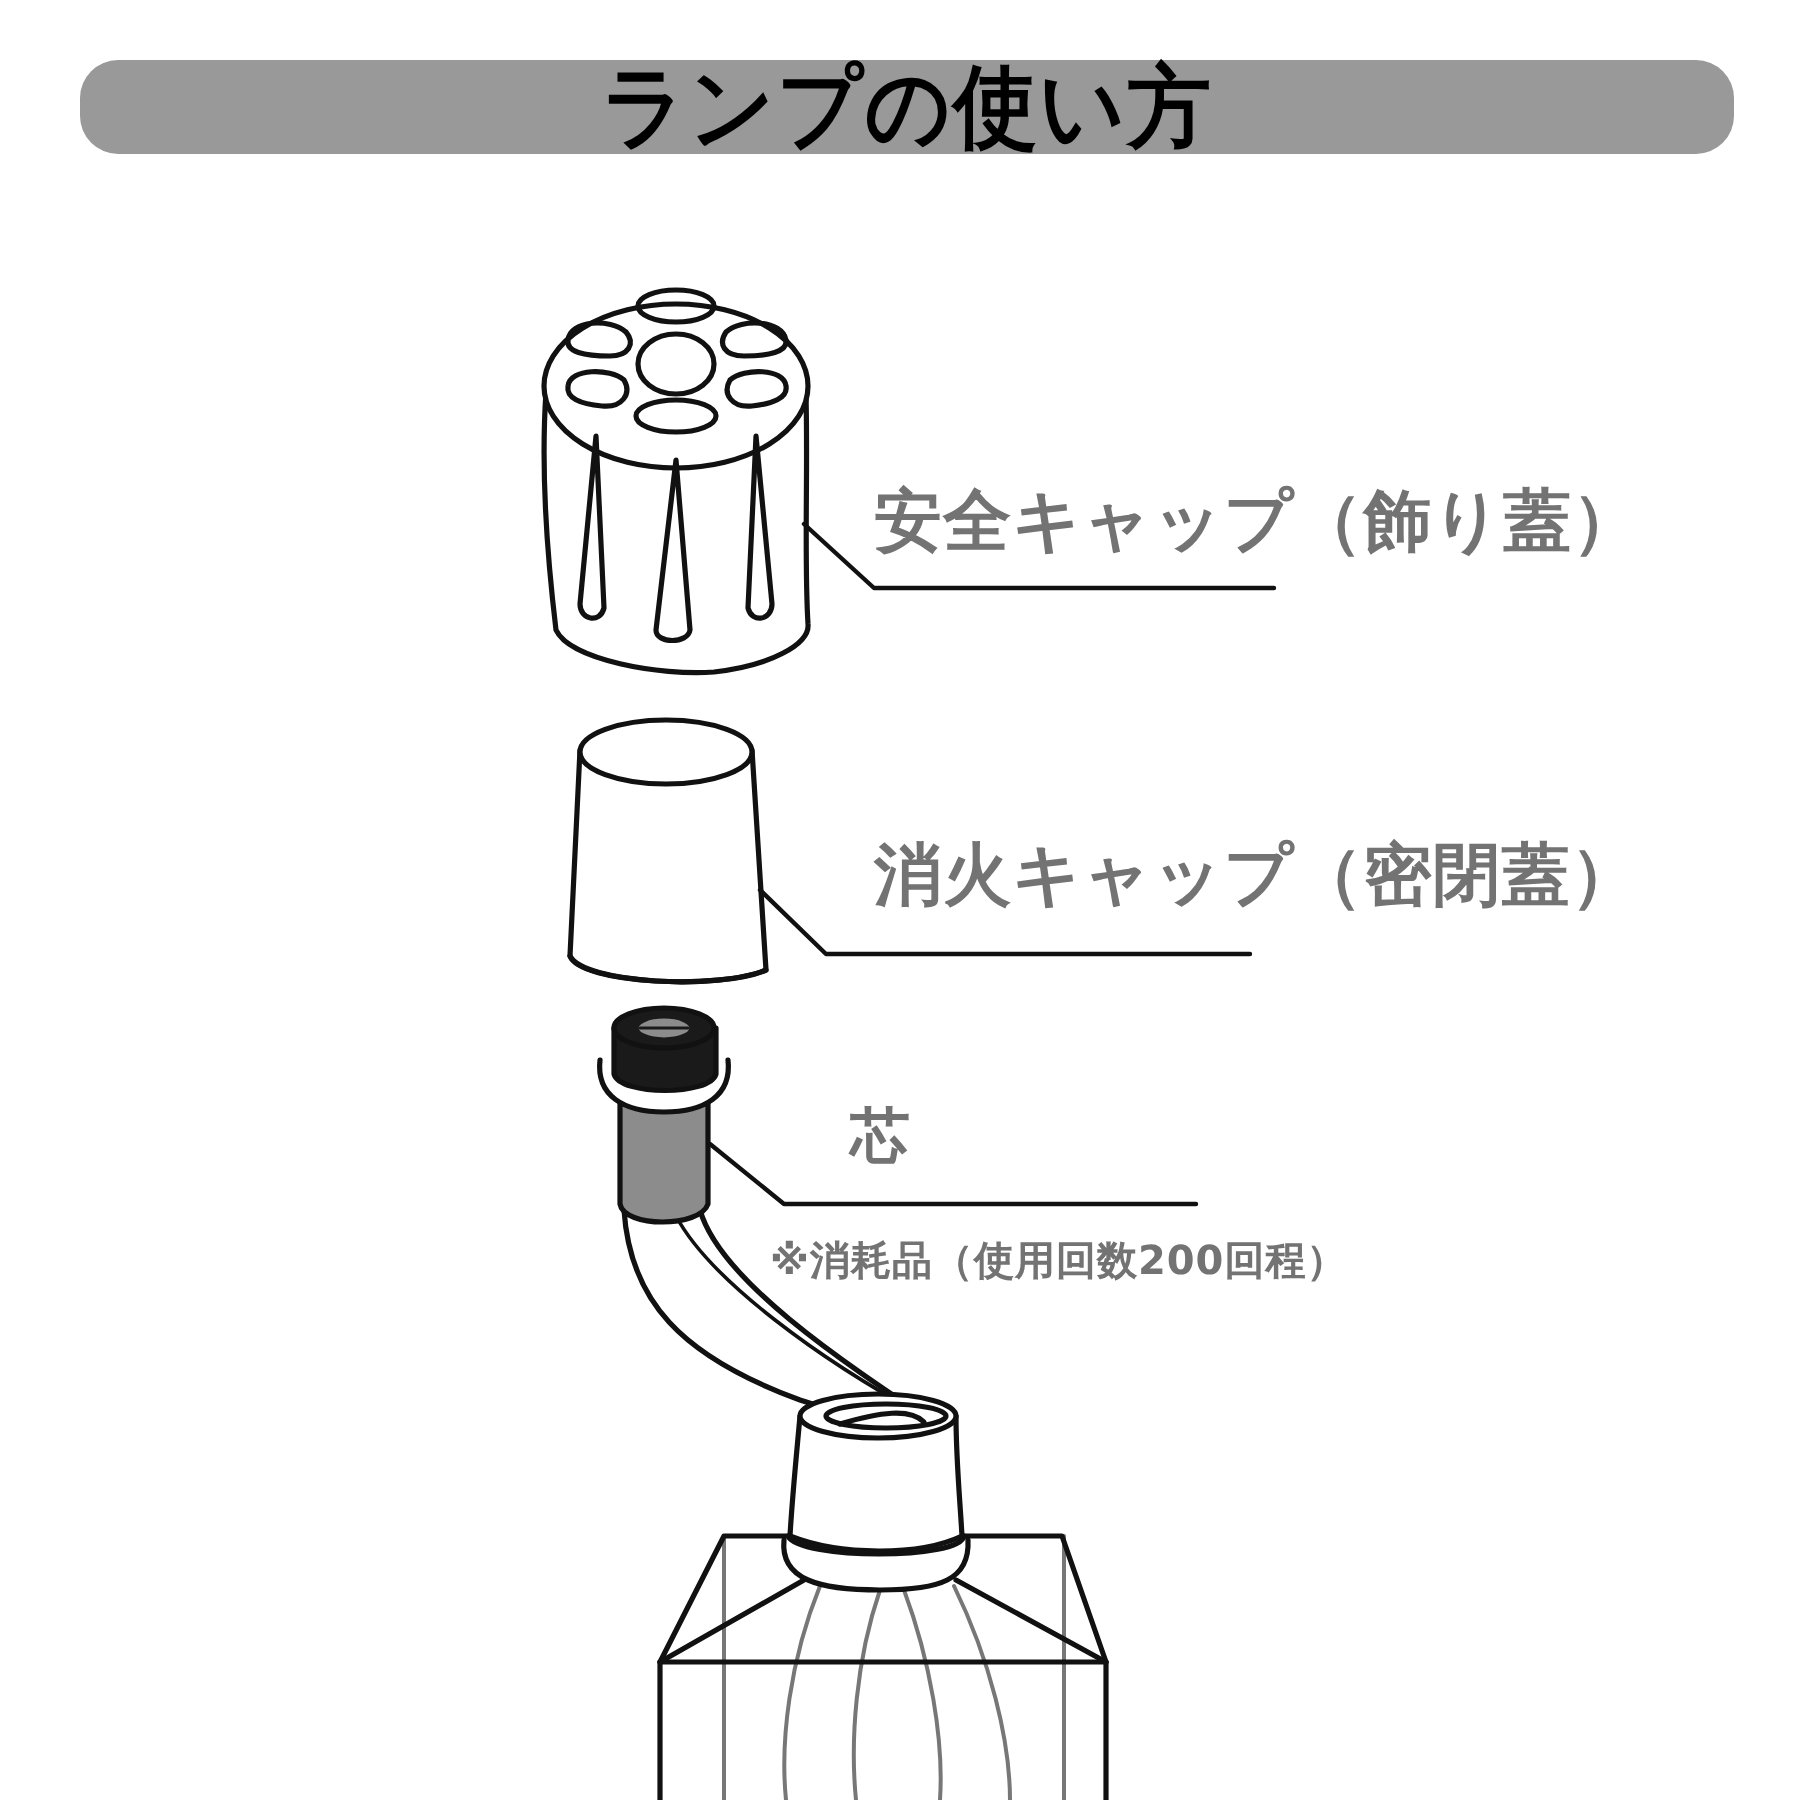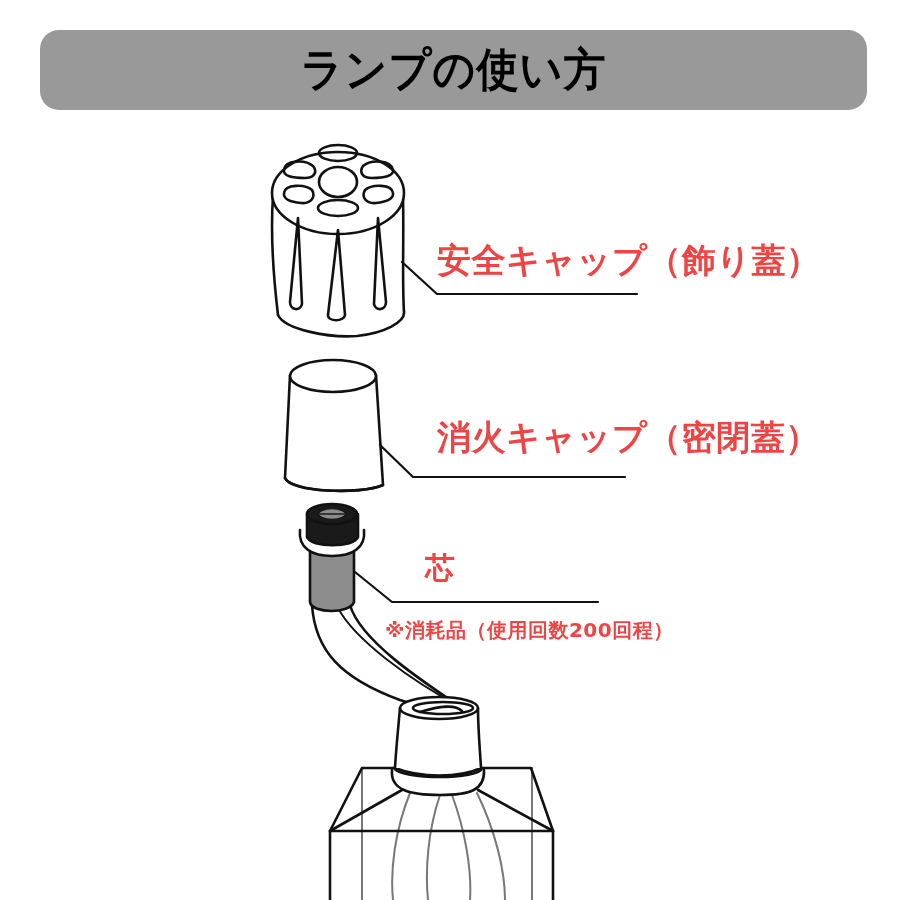--- a/index.html
+++ b/index.html
@@ -1,23 +1,23 @@
 <!DOCTYPE html>
 <html><head>
   <meta charset="utf-8">
   <style>
     html, body { margin: 0; padding: 0; background: #ffffff; }
     body { width: 900px; height: 900px; position: relative; overflow: hidden;
            font-family: "DejaVu Sans", "Liberation Sans", sans-serif; }
-    .title-bar { position: absolute; left: 40px; top: 30px; width: 827px; height: 80px;
+    .title-bar { position: absolute; left: 40px; top: 30px; width: 827px; height: 47px;
                  background: #999999; display: flex; align-items: center; justify-content: center; border-radius: 19px; }
     .title-text { font-size: 42px; font-weight: bold; color: #000000; letter-spacing: 1px;
                   transform: scaleY(1.08); }
     .illustration { position: absolute; left: 0; top: 0; width: 900px; height: 900px; }
-    .label { position: absolute; font-weight: bold; color: #ef4444; white-space: nowrap; letter-spacing: 0.5px; }
+    .label { position: absolute; font-weight: bold; color: #737373; white-space: nowrap; letter-spacing: 0.5px; }
     .label-safety { left: 437px; top: 238px; font-size: 34px; }
     .label-extinguish { left: 437px; top: 415px; font-size: 34px; font-family: Liberation Serif, serif; }
     .label-wick { left: 425px; top: 548px; font-size: 30px; }
     .label-wick-note { left: 385px; top: 617px; font-size: 20px; }
   </style>
 </head>
 <body>
 
 <div class="title-bar">
   <span class="title-text">ランプの使い方</span>

